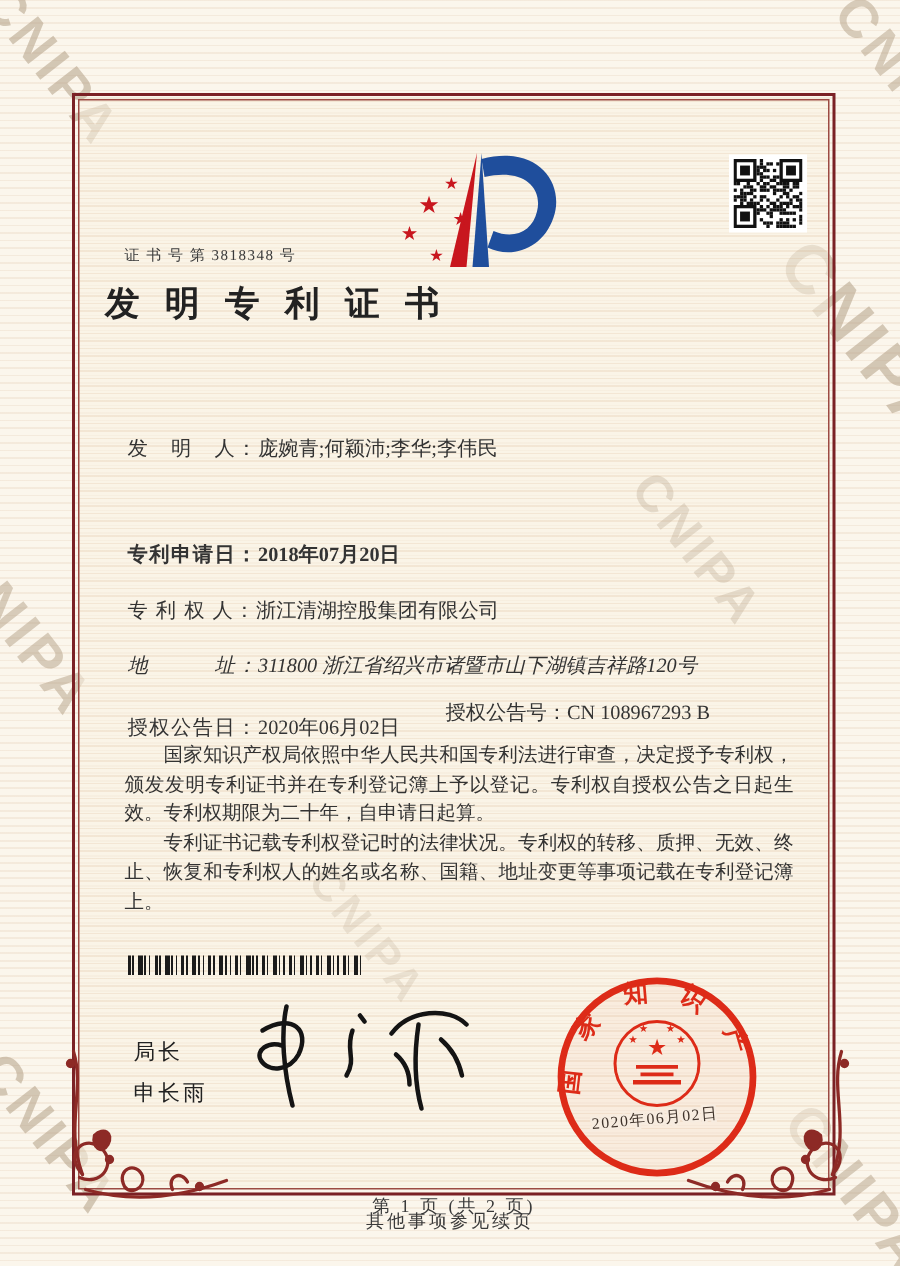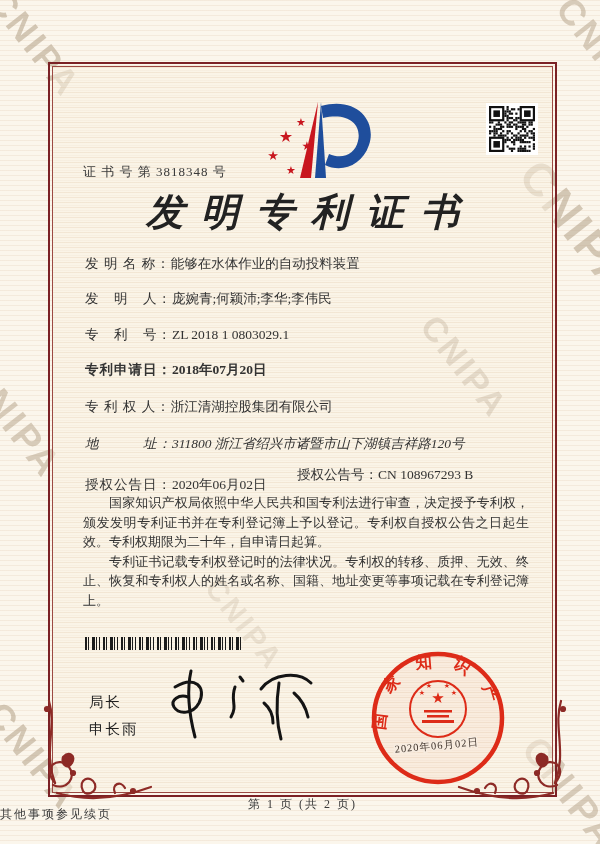--- a/index.html
+++ b/index.html
@@ -37,26 +37,26 @@
     position:absolute;left:48px;top:62px;right:43px;bottom:47px;
     border:2.5px solid #7b2125;
   }
   .frame-inner{
     position:absolute;inset:2px;
     border:1px solid #9c4a43;
     background-color:rgba(250,242,228,0.55);
     background-image:repeating-linear-gradient(180deg, rgba(205,158,112,0.16) 0 1px, rgba(0,0,0,0) 1px 5px);
   }
   
-  .cert-no{position:absolute;left:30px;top:96px;font-size:13px;letter-spacing:1px;color:#3a3a3a;}
+  .cert-no{position:absolute;left:30px;top:96px;font-size:10px;letter-spacing:1px;color:#3a3a3a;}
   .logo{position:absolute;left:210px;top:31px;width:112px;height:88px;}
   .title{
     position:absolute;left:0;top:120px;width:100%;
-    text-align:center;font-size:38px;font-weight:bold;color:#222;
-    letter-spacing:17px;text-indent:17px;white-space:nowrap;font-style:italic;
+    font-size:23px;font-weight:bold;color:#222;
+    letter-spacing:17px;text-indent:17px;white-space:nowrap;
   }
   
   .qr-box{position:absolute;left:433px;top:36px;width:52px;height:52px;background:#fff;}
   .qr-box svg{position:absolute;left:3px;top:3px;}
   
   .field{position:absolute;left:32px;font-size:13.5px;color:#333;white-space:nowrap;}
   .field .lab{letter-spacing:1px;}
   .f0{top:188px;} .f1{top:223px;} .f2{top:259px;} .f3{top:294px;font-weight:bold;}
   .f4{top:331px;} .f5{top:368px;font-style:italic;} .f6{top:399px;margin-top:10px;}
   .f7{position:absolute;left:244px;top:399px;font-size:13.5px;white-space:nowrap;}
@@ -80,21 +80,21 @@
   .signer{position:absolute;left:36px;top:622px;font-size:14.5px;line-height:27px;color:#222;letter-spacing:2px;}
   .sig-svg{position:absolute;left:108px;top:592px;}
   
   .seal{position:absolute;left:314px;top:580px;width:142px;height:142px;}
   
   .orn{position:absolute;width:120px;height:112px;}
   .orn-left{left:-20px;top:632px;}
   .orn-right{left:404px;top:632px;transform:scaleX(-1);}
   
   .page-no{position:absolute;left:0;top:710px;width:100%;text-align:center;font-size:12px;color:#3a3a3a;letter-spacing:2px;margin-top:19px;}
-  .footer-note{position:absolute;left:0;top:806px;width:100%;text-align:left;font-size:12px;color:#3a3a3a;letter-spacing:2px;}
+  .footer-note{position:absolute;left:0;top:806px;width:100%;text-align:center;font-size:12px;color:#3a3a3a;letter-spacing:2px;}
 </style>
 </head>
 <body>
 
 <span class="wm wm1">CNIPA</span>
 <span class="wm wm2">CNIPA</span>
 <span class="wm wm3">CNIPA</span>
 <span class="wm wm5">CNIPA</span>
 <span class="wm wm7">CNIPA</span>
 <span class="wm wm8">CNIPA</span>
@@ -273,23 +273,21 @@
           <rect x="32.85714285714286" y="2.1904761904761907" width="10.952380952380953" height="10.952380952380953" fill="#fff"></rect>
           <rect x="35.04761904761905" y="4.380952380952381" width="6.571428571428572" height="6.571428571428572" fill="#111"></rect>
           <rect x="0" y="30.66666666666667" width="15.333333333333336" height="15.333333333333336" fill="#111"></rect>
           <rect x="2.1904761904761907" y="32.85714285714286" width="10.952380952380953" height="10.952380952380953" fill="#fff"></rect>
           <rect x="4.380952380952381" y="35.04761904761905" width="6.571428571428572" height="6.571428571428572" fill="#111"></rect>
         </svg>
     </div>
 
     <div class="title">发明专利证书</div>
 
-    <div class="field f0"><span class="lab">发 明 名 称：</span><span>能够在水体作业的自动投料装置</span></div>
     <div class="field f1"><span class="lab">发　明　人：</span><span>庞婉青;何颖沛;李华;李伟民</span></div>
-    <div class="field f2"><span class="lab">专　利　号：</span><span>ZL 2018 1 0803029.1</span></div>
     <div class="field f3"><span class="lab">专利申请日：</span><span>2018年07月20日</span></div>
     <div class="field f4"><span class="lab">专 利 权 人：</span><span>浙江清湖控股集团有限公司</span></div>
     <div class="field f5"><span class="lab">地　　　址：</span><span>311800 浙江省绍兴市诸暨市山下湖镇吉祥路120号</span></div>
     <div class="field f6"><span class="lab">授权公告日：</span><span>2020年06月02日</span></div>
     <div class="f7"><span class="lab">授权公告号：</span><span>CN 108967293 B</span></div>
 
     <div class="body-text">
       <p>国家知识产权局依照中华人民共和国专利法进行审查，决定授予专利权，颁发发明专利证书并在专利登记簿上予以登记。专利权自授权公告之日起生效。专利权期限为二十年，自申请日起算。</p>
       <p>专利证书记载专利权登记时的法律状况。专利权的转移、质押、无效、终止、恢复和专利权人的姓名或名称、国籍、地址变更等事项记载在专利登记簿上。</p>
     </div>

